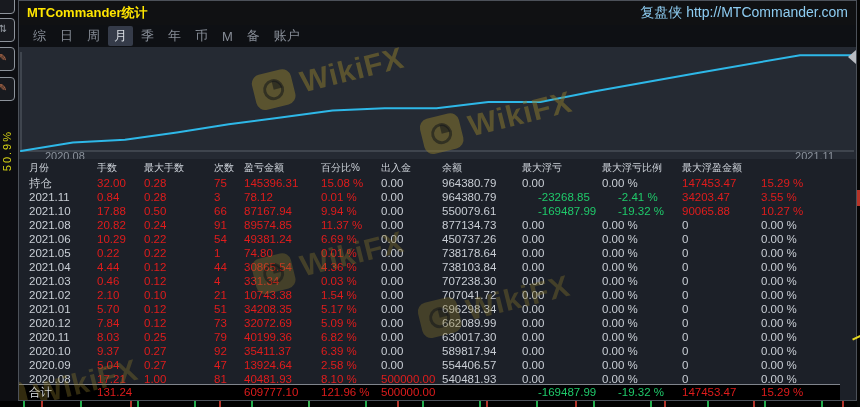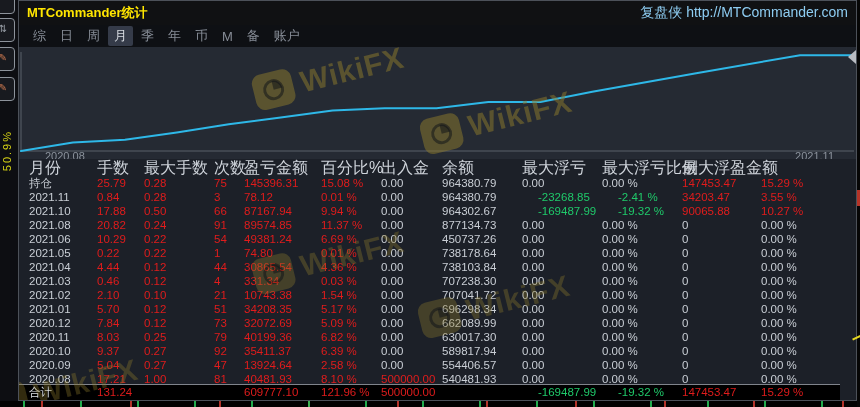--- a/index.html
+++ b/index.html
@@ -37,21 +37,21 @@
   
   .wm{position:absolute;display:flex;align-items:center;gap:7px;transform:rotate(-14deg);
       color:#8f7c2c;opacity:.5;pointer-events:none;}
   .wm-text{font-size:30px;font-weight:bold;letter-spacing:1px;}
   .wm svg{display:block;}
 
   
   .table{position:absolute;left:0;top:158px;right:0;bottom:0;background:#1c2028;font-size:11.5px;}
   .trow{display:grid;grid-template-columns:68px 47px 70px 30px 77px 60px 61px 80px 80px 80px 79px 1fr;
         padding-left:10px;height:14px;line-height:14px;white-space:nowrap;overflow:hidden;}
-  .thead{height:17px;line-height:17px;color:#ced3da;font-size:16px;}
+  .thead{height:17px;line-height:17px;color:#ced3da;font-size:10px;}
   .c-white{color:#c9ced5;} .c-red{color:#e01c1c;} .c-green{color:#1fc96a;margin-left:16px;}
   .total{position:absolute;left:0;right:16px;bottom:0;height:15px;line-height:15px;background:#000;
          border-top:1px solid #80848c;}
   .total .c-white{color:#dfe3e8;}
 
   
   .bottom-strip{position:absolute;left:0;top:401px;width:860px;height:6px;background:#020202;
     background-image:
       repeating-linear-gradient(90deg,transparent 0 23px, rgba(40,200,90,.85) 23px 25px, transparent 25px 57px),
       repeating-linear-gradient(90deg,transparent 0 41px, rgba(210,60,50,.85) 41px 43px, transparent 43px 89px);}
@@ -110,21 +110,21 @@
         <span class="">百分比%</span>
         <span class="">出入金</span>
         <span class="">余额</span>
         <span class="">最大浮亏</span>
         <span class="">最大浮亏比例</span>
         <span class="">最大浮盈金额</span>
       </div>
     <div id="table-body">
         <div class="trow">
           <span class="c-white">持仓</span>
-          <span class="c-red">25.79</span>
+          <span class="c-red">32.00</span>
           <span class="c-red">0.28</span>
           <span class="c-red">75</span>
           <span class="c-red">145396.31</span>
           <span class="c-red">15.08 %</span>
           <span class="c-white">0.00</span>
           <span class="c-white">964380.79</span>
           <span class="c-white">0.00</span>
           <span class="c-white">0.00 %</span>
           <span class="c-red">147453.47</span>
           <span class="c-red">15.29 %</span>
@@ -144,21 +144,21 @@
           <span class="c-red">3.55 %</span>
         </div>
         <div class="trow">
           <span class="c-white">2021.10</span>
           <span class="c-red">17.88</span>
           <span class="c-red">0.50</span>
           <span class="c-red">66</span>
           <span class="c-red">87167.94</span>
           <span class="c-red">9.94 %</span>
           <span class="c-white">0.00</span>
-          <span class="c-white">964302.67</span>
+          <span class="c-white">550079.61</span>
           <span class="c-green">-169487.99</span>
           <span class="c-green">-19.32 %</span>
           <span class="c-red">90065.88</span>
           <span class="c-red">10.27 %</span>
         </div>
         <div class="trow">
           <span class="c-white">2021.08</span>
           <span class="c-red">20.82</span>
           <span class="c-red">0.24</span>
           <span class="c-red">91</span>

